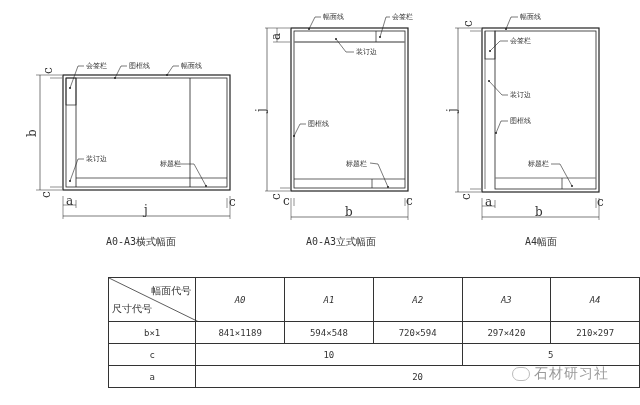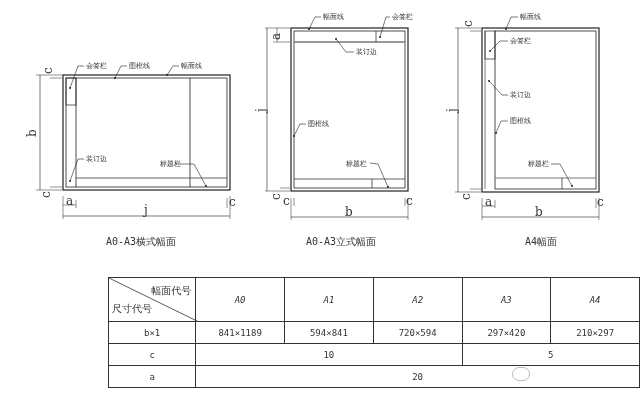--- a/index.html
+++ b/index.html
@@ -189,32 +189,32 @@
     </td>
     <td class="col">A0</td>
     <td class="col">A1</td>
     <td class="col">A2</td>
     <td class="col">A3</td>
     <td class="col">A4</td>
   </tr>
   <tr class="row">
     <td>b×1</td>
     <td>841×1189</td>
-    <td>594×841</td>
+    <td>594×548</td>
     <td>720×594</td>
     <td>297×420</td>
     <td>210×297</td>
   </tr>
   <tr class="row">
     <td>c</td>
     <td colspan="3">10</td>
     <td colspan="2">5</td>
   </tr>
   <tr class="row">
     <td>a</td>
     <td colspan="5">20</td>
   </tr>
 </tbody>
   </table>
 
 <div class="watermark">
-  <span class="wc"></span>
+  <span class="wc"></span><span>石材研习社</span>
 </div>
 
 </body></html>

